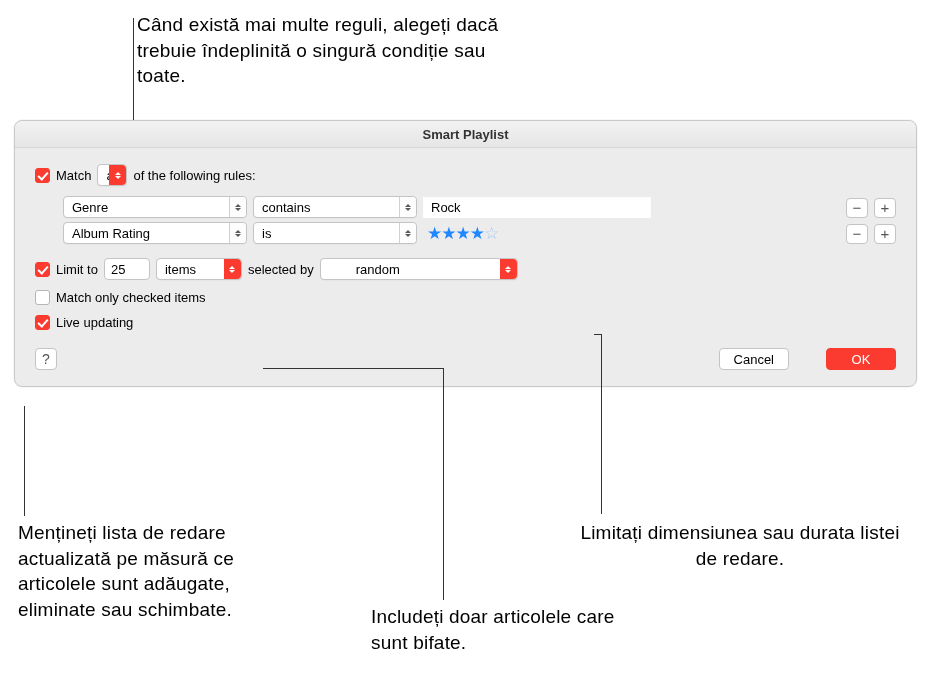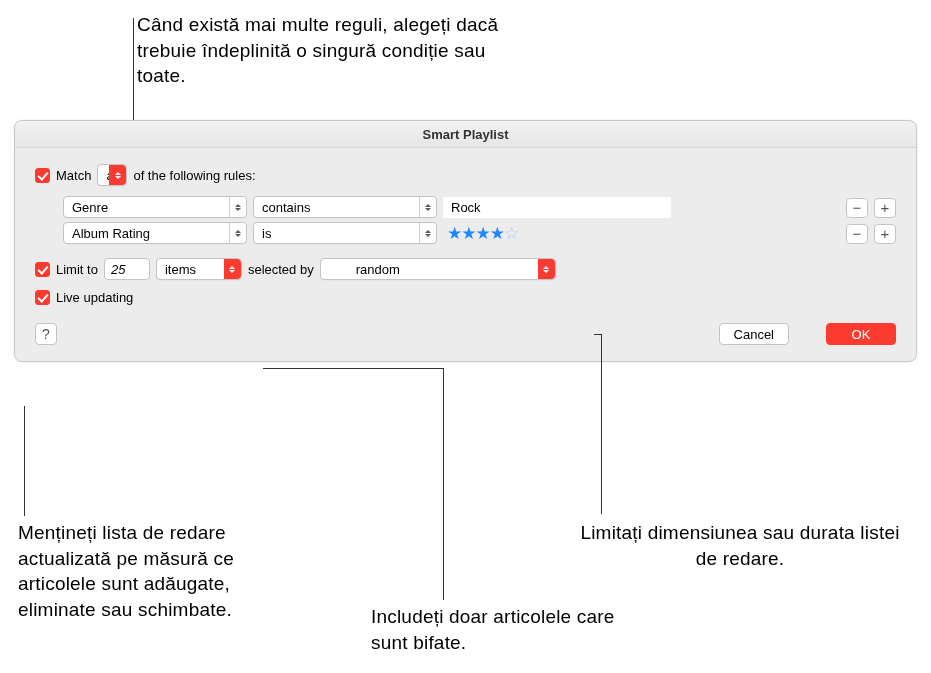--- a/index.html
+++ b/index.html
@@ -119,21 +119,21 @@
   }
   .dd.red .tri-up { border-bottom: 3.5px solid #fff; }
   .dd.red .tri-dn { border-top: 3.5px solid #fff; }
   .dd.gray .tri-up { border-bottom: 3.5px solid #5a5a5a; }
   .dd.gray .tri-dn { border-top: 3.5px solid #5a5a5a; }
 
   
   .rules { margin: 0 0 14px 28px; }
   .rule-row { display: flex; align-items: flex-end; gap: 6px; margin-bottom: 4px; }
   .dd.field { width: 184px; }
-  .dd.op { width: 184px; }
+  .dd.op { width: 164px; }
   .textval {
     border: none;
     background: #fff;
     height: 22px;
     width: 228px;
     padding: 0 8px;
     font-size: 13px;
     box-shadow: inset 0 1px 1px rgba(0,0,0,0.08);
   }
   .stars { display: inline-flex; gap: 0px; padding-left:4px; font-size: 17px; letter-spacing: -1px; }
@@ -155,21 +155,20 @@
 
   .numinput {
     width: 46px;
     height: 22px;
     border: 1px solid #c4c4c4;
     border-radius: 4px;
     background: #fff;
     padding: 0 6px;
     font-size: 13px;
     text-align: left;
-    font-style: italic;
   }
 
   
   .footer {
     display: flex;
     align-items: center;
     margin-top: 18px;
   }
   .help {
     width: 22px; height: 22px;
@@ -280,29 +279,33 @@
       <span class="label">Limit to</span>
       <input class="numinput" value="25" style="">
       <span class="dd red" style="width:86px;">
         <span>items</span>
         <span class="cap">
             <span class="tri-up"></span>
             <span class="tri-dn"></span>
           </span>
       </span>
       <span class="label">selected by</span>
-      <span class="dd red" style="width:236px;padding-left:35px;">
+      <span class="dd red" style="width:198px;padding-left:35px;">
         <span>random</span>
         <span class="cap">
             <span class="tri-up"></span>
             <span class="tri-dn"></span>
           </span>
       </span>
     </div>
 
+    <div class="row">
+      <span class="chk"></span>
+      <span class="label">Match only checked items</span>
+    </div>
 
     <div class="row" style="margin-bottom:0;">
       <span class="chk checked"></span>
       <span class="label">Live updating</span>
     </div>
 
     <div class="footer">
       <span class="help">?</span>
       <span class="spacer"></span>
       <span class="btn">Cancel</span>

